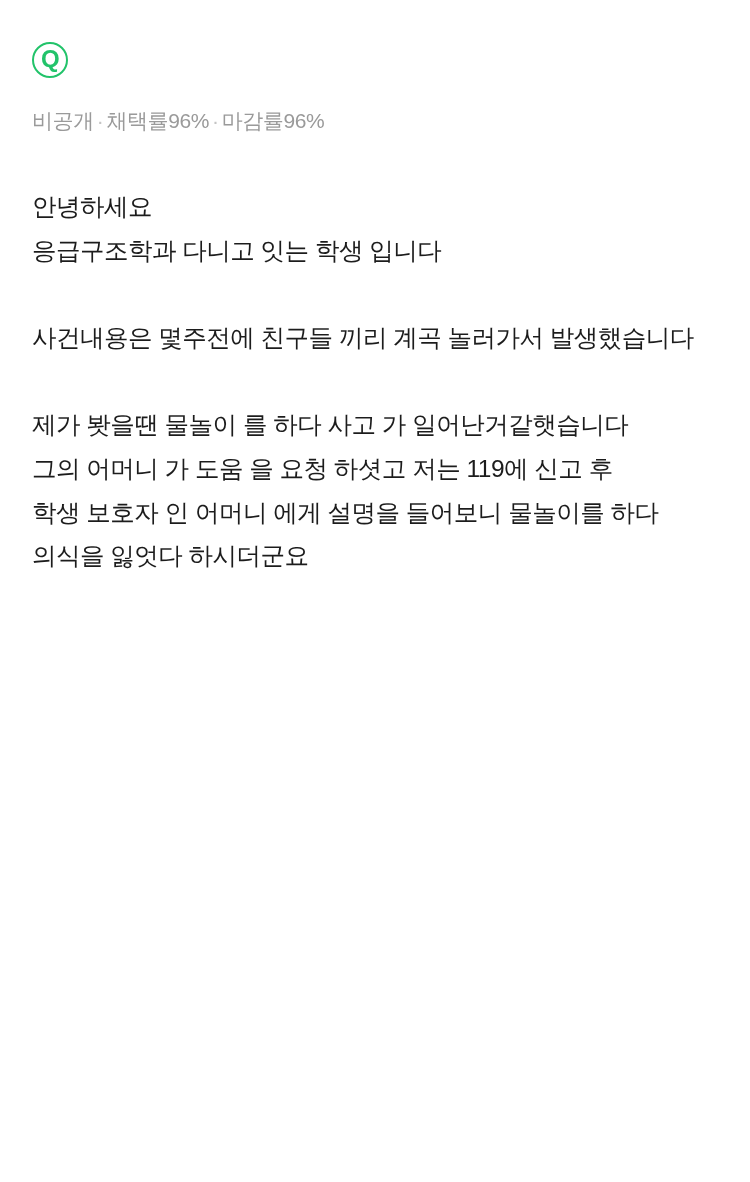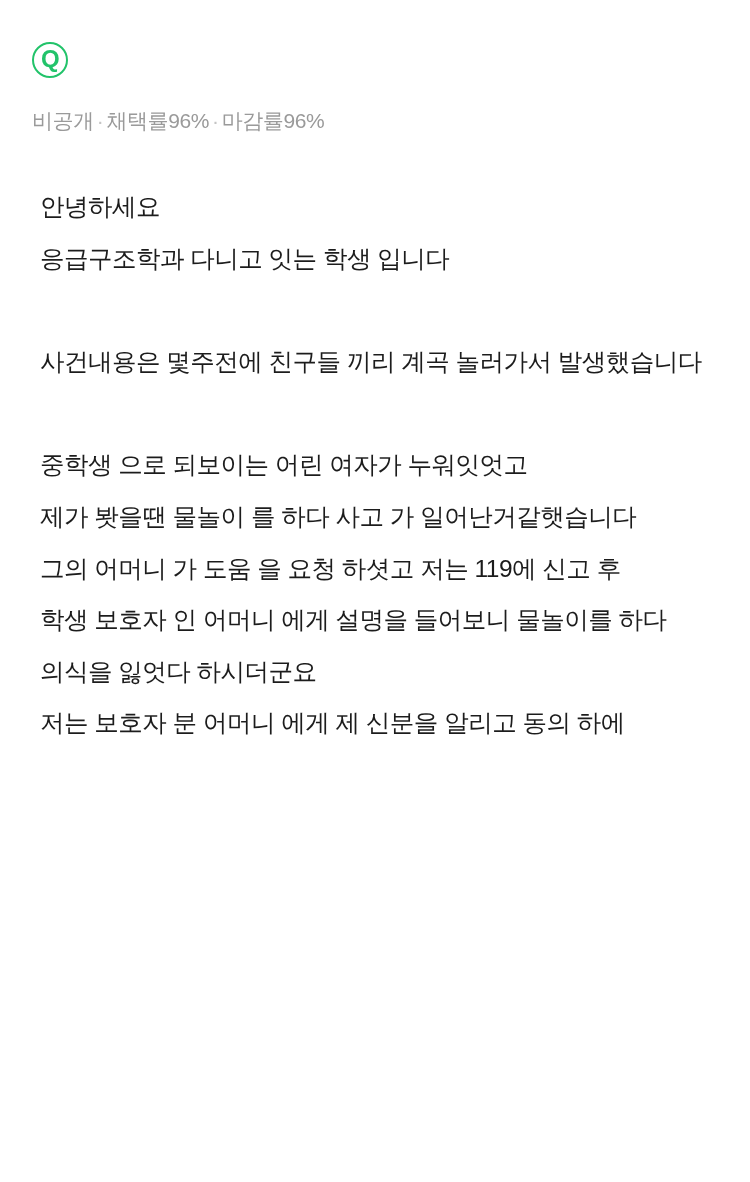--- a/index.html
+++ b/index.html
@@ -76,21 +76,21 @@
   .q-body {
     margin-top: 50px;
     font-size: 24.5px;
     line-height: 1.78;
     color: #1c1c1c;
     letter-spacing: -0.5px;
     white-space: pre-wrap;
     word-break: break-all;
   }
   .q-body p {
-    margin: 8px;
+    margin: 0;
   }
   .q-body p.blank {
     height: 1.78em;
   }
 </style>
 </head>
 <body>
 
 <div class="page">
 
@@ -99,15 +99,15 @@
       <span class="q-badge">
           <span>Q</span>
         </span>
     </div>
   </div>
 
   <div class="q-meta">
     <span>비공개</span><span class="sep">·</span><span>채택률96%</span><span class="sep">·</span><span>마감률96%</span>
   </div>
 
-  <div class="q-body"><p>안녕하세요</p><p>응급구조학과 다니고 잇는 학생 입니다</p><p class="blank"></p><p>사건내용은 몇주전에 친구들 끼리 계곡 놀러가서 발생했습니다</p><p class="blank"></p><p>중학생 으로 되보이는 어린 여자가 누워잇엇고</p><p>제가 봣을땐 물놀이 를 하다 사고 가 일어난거같햇습니다</p><p>그의 어머니 가 도움 을 요청 하셧고 저는 119에 신고 후</p><p>학생 보호자 인 어머니 에게 설명을 들어보니 물놀이를 하다</p><p>의식을 잃엇다 하시더군요</p><p>저는 보호자 분 어머니 에게 제 신분을 알리고 동의 하에</p></div>
+  <div class="q-body"><p>안녕하세요</p><p>응급구조학과 다니고 잇는 학생 입니다</p><p class="blank"></p><p>사건내용은 몇주전에 친구들 끼리 계곡 놀러가서 발생했습니다</p><p class="blank"></p><p>제가 봣을땐 물놀이 를 하다 사고 가 일어난거같햇습니다</p><p>그의 어머니 가 도움 을 요청 하셧고 저는 119에 신고 후</p><p>학생 보호자 인 어머니 에게 설명을 들어보니 물놀이를 하다</p><p>의식을 잃엇다 하시더군요</p></div>
 
 </div>
 
 </body></html>

